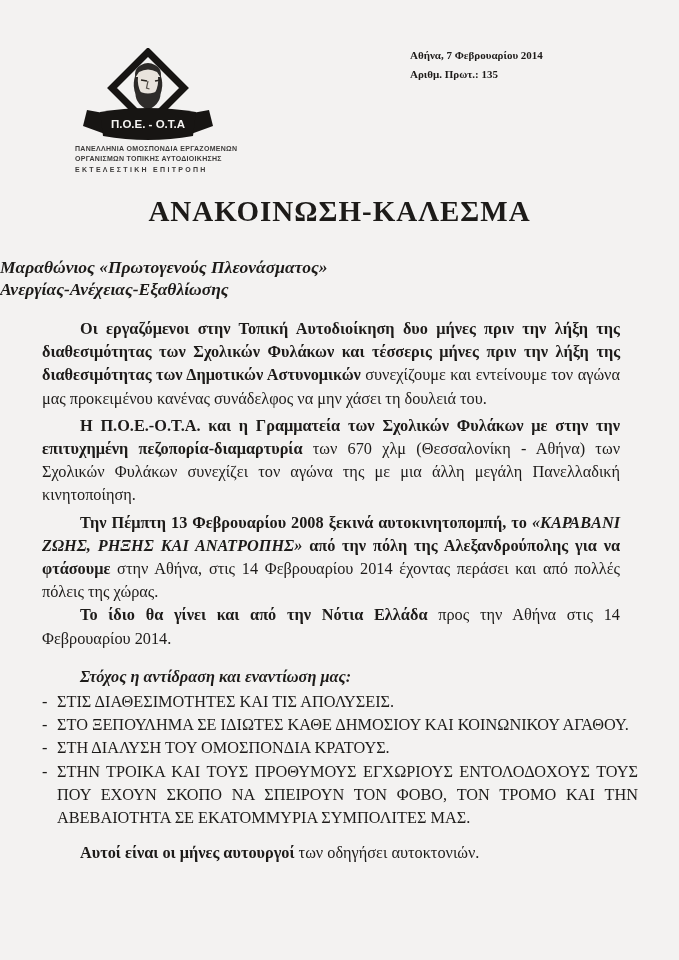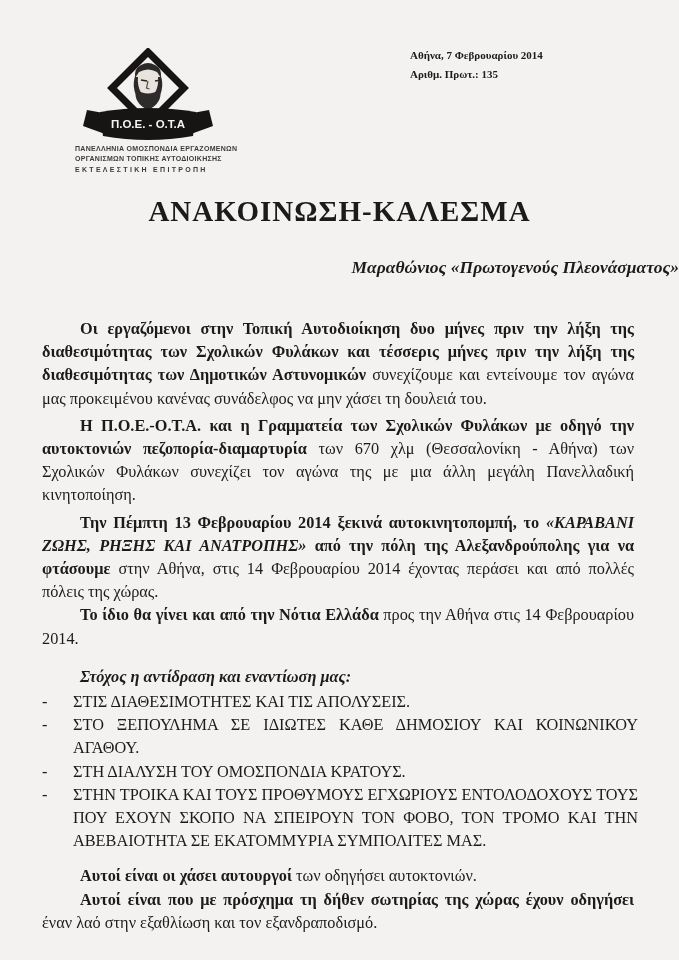--- a/index.html
+++ b/index.html
@@ -35,40 +35,40 @@
   }
   .date-block .proto{}
   
   .doc-title{
     position:absolute;top:195px;left:0;width:100%;
     margin:0;text-align:center;
     font-size:29px;font-weight:bold;letter-spacing:1px;
   }
   .subtitle{
     position:absolute;top:257px;left:0;width:100%;
-    text-align:right;
+    text-align:left;
     font-weight:bold;font-style:italic;
     font-size:17.5px;line-height:21.5px;
   }
   
   .doc-body{
     position:absolute;left:42px;top:317px;width:596px;
     font-size:16.3px;line-height:23.2px;
     text-align:justify;
   }
-  .doc-para{margin:0 4px 4px 0;text-indent:38px;}
+  .doc-para{margin:0 18px 4px 0;text-indent:38px;}
   .doc-para.tight{margin-bottom:0;}
   .doc-heading{
     margin:15px 0 2px 0;text-indent:38px;
     font-weight:bold;font-style:italic;
   }
   .doc-list{margin:0 0 12px 0;}
   .doc-li{display:flex;margin:0;}
   .doc-li .marker{flex:none;width:15px;}
-  .doc-li .li-text{flex:1;text-align:justify;margin-left:16px;}
+  .doc-li .li-text{flex:1;text-align:justify;}
   .b{font-weight:bold;}
   .bi{font-weight:bold;font-style:italic;}
   .r{font-weight:normal;}
 </style>
 </head>
 <body>
 
 <div class="page">
 
   <div class="logo-block">
@@ -103,43 +103,43 @@
 
   <div class="date-block">
     <div>Αθήνα, 7 Φεβρουαρίου 2014</div>
     <div class="proto">Αριθμ. Πρωτ.: 135</div>
   </div>
 
   <h1 class="doc-title">ΑΝΑΚΟΙΝΩΣΗ-ΚΑΛΕΣΜΑ</h1>
 
   <div class="subtitle">
     <div>Μαραθώνιος «Πρωτογενούς Πλεονάσματος»</div>
+    <div>Ανεργίας-Ανέχειας-Εξαθλίωσης</div>
   </div>
 
   <div class="doc-body" id="doc-body">
       <p class="doc-para"><span class="b">Οι εργαζόμενοι στην Τοπική Αυτοδιοίκηση δυο μήνες πριν την λήξη της διαθεσιμότητας των Σχολικών Φυλάκων και τέσσερις μήνες πριν την λήξη της διαθεσιμότητας των Δημοτικών Αστυνομικών</span><span class="r"> συνεχίζουμε και εντείνουμε τον αγώνα μας προκειμένου κανένας συνάδελφος να μην χάσει τη δουλειά του.</span></p>
-      <p class="doc-para"><span class="b">Η Π.Ο.Ε.-Ο.Τ.Α. και η Γραμματεία των Σχολικών Φυλάκων με οδηγό την αυτοκτονιών πεζοπορία-διαμαρτυρία</span><span class="r"> των 670 χλμ (Θεσσαλονίκη - Αθήνα) των Σχολικών Φυλάκων συνεχίζει τον αγώνα της με μια άλλη μεγάλη Πανελλαδική κινητοποίηση.</span></p>
-      <p class="doc-para tight"><span class="b">Την Πέμπτη 13 Φεβρουαρίου 2014 ξεκινά αυτοκινητοπομπή, το </span><span class="bi">«ΚΑΡΑΒΑΝΙ ΖΩΗΣ, ΡΗΞΗΣ ΚΑΙ ΑΝΑΤΡΟΠΗΣ»</span><span class="b"> από την πόλη της Αλεξανδρούπολης για να φτάσουμε</span><span class="r"> στην Αθήνα, στις 14 Φεβρουαρίου 2014 έχοντας περάσει και από πολλές πόλεις της χώρας.</span></p>
+      <p class="doc-para"><span class="b">Η Π.Ο.Ε.-Ο.Τ.Α. και η Γραμματεία των Σχολικών Φυλάκων με στην την επιτυχημένη πεζοπορία-διαμαρτυρία</span><span class="r"> των 670 χλμ (Θεσσαλονίκη - Αθήνα) των Σχολικών Φυλάκων συνεχίζει τον αγώνα της με μια άλλη μεγάλη Πανελλαδική κινητοποίηση.</span></p>
+      <p class="doc-para tight"><span class="b">Την Πέμπτη 13 Φεβρουαρίου 2008 ξεκινά αυτοκινητοπομπή, το </span><span class="bi">«ΚΑΡΑΒΑΝΙ ΖΩΗΣ, ΡΗΞΗΣ ΚΑΙ ΑΝΑΤΡΟΠΗΣ»</span><span class="b"> από την πόλη της Αλεξανδρούπολης για να φτάσουμε</span><span class="r"> στην Αθήνα, στις 14 Φεβρουαρίου 2014 έχοντας περάσει και από πολλές πόλεις της χώρας.</span></p>
       <p class="doc-para"><span class="b">Το ίδιο θα γίνει και από την Νότια Ελλάδα</span><span class="r"> προς την Αθήνα στις 14 Φεβρουαρίου 2014.</span></p>
       <p class="doc-heading"><span class="bi">Στόχος η αντίδραση και εναντίωση μας:</span></p>
       <div class="doc-list">
         <div class="doc-li">
           <span class="marker">-</span>
           <span class="li-text">ΣΤΙΣ ΔΙΑΘΕΣΙΜΟΤΗΤΕΣ ΚΑΙ ΤΙΣ ΑΠΟΛΥΣΕΙΣ.</span>
         </div>
         <div class="doc-li">
           <span class="marker">-</span>
           <span class="li-text">ΣΤΟ ΞΕΠΟΥΛΗΜΑ ΣΕ ΙΔΙΩΤΕΣ ΚΑΘΕ ΔΗΜΟΣΙΟΥ ΚΑΙ ΚΟΙΝΩΝΙΚΟΥ ΑΓΑΘΟΥ.</span>
         </div>
         <div class="doc-li">
           <span class="marker">-</span>
           <span class="li-text">ΣΤΗ ΔΙΑΛΥΣΗ ΤΟΥ ΟΜΟΣΠΟΝΔΙΑ ΚΡΑΤΟΥΣ.</span>
         </div>
         <div class="doc-li">
           <span class="marker">-</span>
           <span class="li-text">ΣΤΗΝ ΤΡΟΙΚΑ ΚΑΙ ΤΟΥΣ ΠΡΟΘΥΜΟΥΣ ΕΓΧΩΡΙΟΥΣ ΕΝΤΟΛΟΔΟΧΟΥΣ ΤΟΥΣ ΠΟΥ ΕΧΟΥΝ ΣΚΟΠΟ ΝΑ ΣΠΕΙΡΟΥΝ ΤΟΝ ΦΟΒΟ, ΤΟΝ ΤΡΟΜΟ ΚΑΙ ΤΗΝ ΑΒΕΒΑΙΟΤΗΤΑ ΣΕ ΕΚΑΤΟΜΜΥΡΙΑ ΣΥΜΠΟΛΙΤΕΣ ΜΑΣ.</span>
         </div>
       </div>
-      <p class="doc-para tight"><span class="b">Αυτοί είναι οι χάσει αυτουργοί</span><span class="r"> των οδηγήσει αυτοκτονιών.</span></p>
-      <p class="doc-para"><span class="b">Αυτοί είναι που με πρόσχημα τη δήθεν σωτηρίας της χώρας έχουν οδηγήσει</span><span class="r"> έναν λαό στην εξαθλίωση και τον εξανδραποδισμό.</span></p>
+      <p class="doc-para tight"><span class="b">Αυτοί είναι οι μήνες αυτουργοί</span><span class="r"> των οδηγήσει αυτοκτονιών.</span></p>
     </div>
 
 </div>
 
 </body></html>

